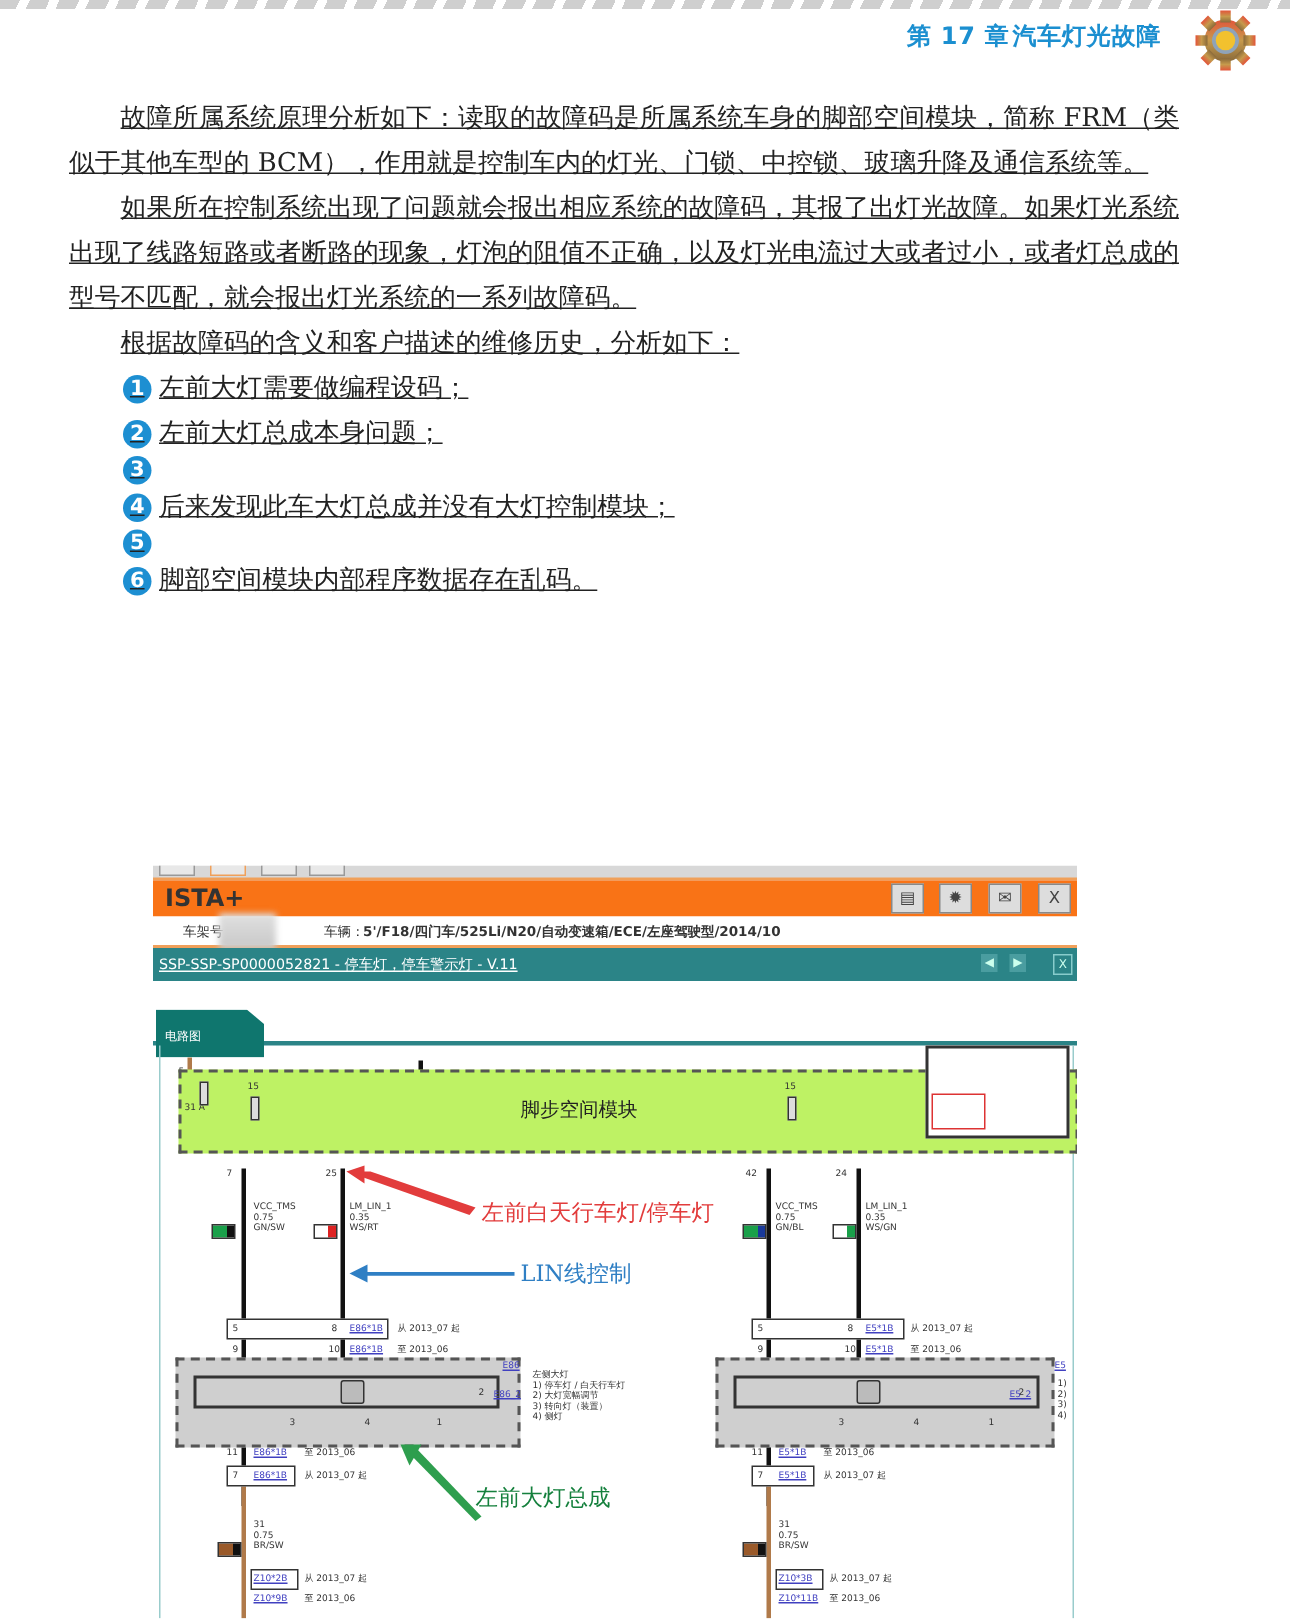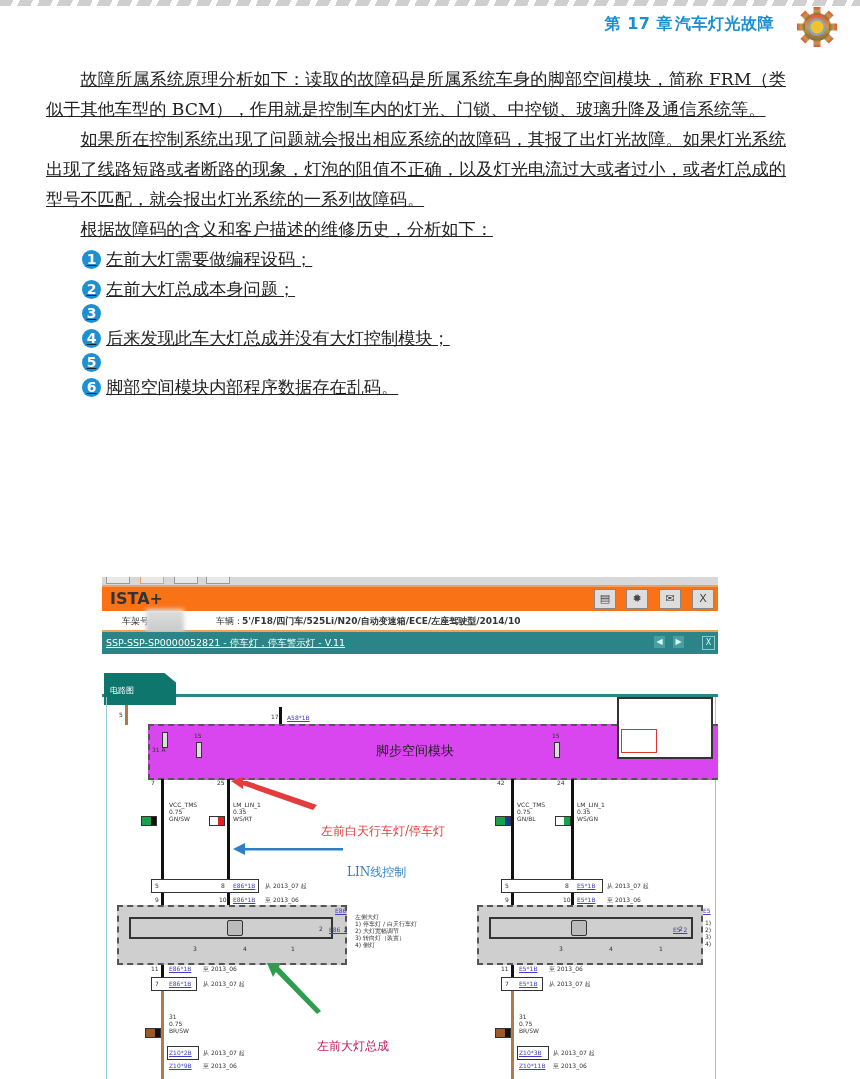--- a/index.html
+++ b/index.html
@@ -31,34 +31,34 @@
   .veh-lbl{position:absolute;top:4px;margin-left:16px;}
   .blur{position:absolute;left:44px;top:-2px;width:38px;height:24px;background:linear-gradient(#e0e0e0,#c8c8c8);filter:blur(2px);}
   .docbar{position:absolute;left:0;top:55px;width:616px;height:22px;background:#2b8487;color:#fff;font-size:9.5px;}
   .doc-title{position:absolute;left:4px;top:5px;text-decoration:underline;}
   .nav-b{position:absolute;top:4px;width:11px;height:12px;background:#4a9da0;font-size:8px;line-height:12px;text-align:center;color:#cfe;}
   .tabarea{position:absolute;left:0;top:77px;width:616px;height:40px;background:#fff;border-bottom:3px solid #2b8487;}
   .tab{position:absolute;left:2px;top:8px;width:72px;height:32px;background:#0f766e;color:#fff;font-size:8px;
     clip-path:polygon(0 0,84% 0,100% 30%,100% 100%,0 100%);margin-top:11px;}
   .tab span{position:absolute;left:6px;top:12px;}
   .canvas{position:absolute;left:4px;top:120px;width:608px;height:382px;border-left:1px solid #9cc;border-right:1px solid #9cc;}
-  .module{position:absolute;left:12px;top:27px;width:596px;height:52px;background:#d946ef;border:2px dashed #555;margin-left:29px;}
+  .module{position:absolute;left:12px;top:16px;width:596px;height:52px;background:#bef264;border:2px dashed #555;}
   .module-label{position:absolute;left:226px;top:16px;font-size:13px;color:#222;font-family:"DejaVu Sans","Liberation Sans",sans-serif;}
   .minimap{position:absolute;left:510px;top:0;width:92px;height:58px;background:#fff;border:2px solid #333;}
   .minimap .hl{position:absolute;left:2px;top:30px;width:34px;height:22px;border:1.5px solid #d33;}
   .wire{position:absolute;width:3px;background:#111;}
   .wire.brown{background:#b07a4a;}
   .small{position:absolute;font-size:6px;color:#333;line-height:7px;white-space:nowrap;}
   .link{color:#4040c0;text-decoration:underline;}
   .swatch{position:absolute;width:14px;height:8px;border:1px solid #333;}
   .conn{position:absolute;height:12px;border:1px solid #333;background:#fff;}
   .lamp{position:absolute;width:226px;height:56px;background:#cfcfcf;border:2px dashed #555;}
   .lamp-inner{position:absolute;left:10px;top:10px;width:200px;height:18px;border:2px solid #333;background:#cfcfcf;}
   .bulb{position:absolute;width:14px;height:14px;border:1px solid #333;background:#bbb;border-radius:2px;}
-  .annot{position:absolute;font-family:"DejaVu Serif","Liberation Serif",serif;font-size:12px;margin-top:24px;}
+  .annot{position:absolute;font-family:"DejaVu Serif","Liberation Serif",serif;font-size:15px;}
   svg.arrow{position:absolute;overflow:visible;}
 </style>
 </head>
 <body>
 
 <div class="dash-bar"></div>
 <div class="chapter">
   <span>第 17 章</span><b>汽车灯光故障</b>
 </div>
 <svg class="gear" viewBox="0 0 42 42">
@@ -272,15 +272,15 @@
     <svg class="arrow" style="left:0;top:0" width="608" height="382">
       <polygon points="124,84 140,84 210,108 206,113" fill="#e23c3c"></polygon>
       <polygon points="124,84 136,80 136,92" fill="#e23c3c"></polygon>
       <rect x="134" y="151" width="102" height="2.5" fill="#2f7fc4"></rect>
       <polygon points="126,152 138,146 138,158" fill="#2f7fc4"></polygon>
       <polygon points="164,270 170,268 214,314 210,317" fill="#2e9e4e"></polygon>
       <polygon points="160,266 174,266 166,280" fill="#2e9e4e"></polygon>
     </svg>
     <div class="annot" style="left:214px;top:102px;color:#e23c3c">左前白天行车灯/停车灯</div>
     <div class="annot" style="left:240px;top:143px;color:#2f7fc4">LIN线控制</div>
-    <div class="annot" style="left:210px;top:317px;color:#be185d">左前大灯总成</div>
+    <div class="annot" style="left:210px;top:292px;color:#15803d">左前大灯总成</div>
   </div>
 </div>
 
 </body></html>

